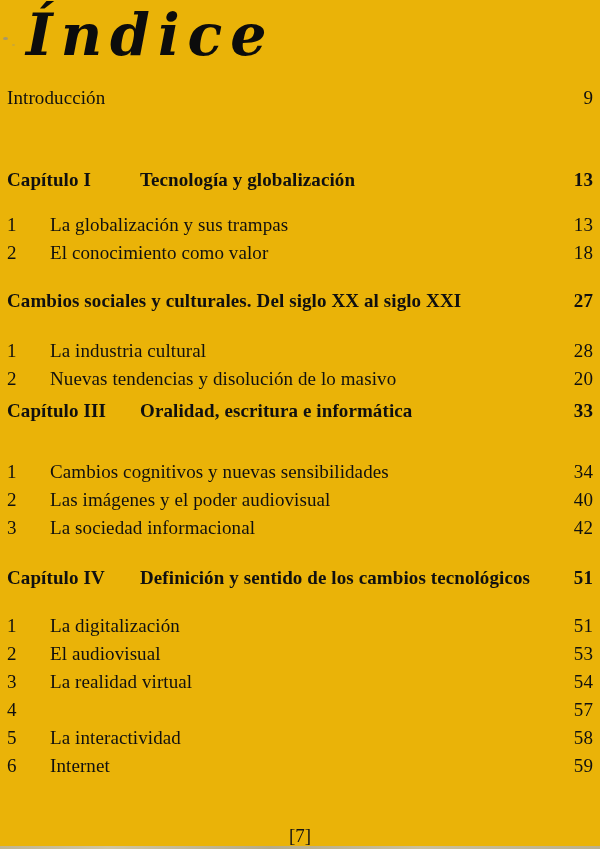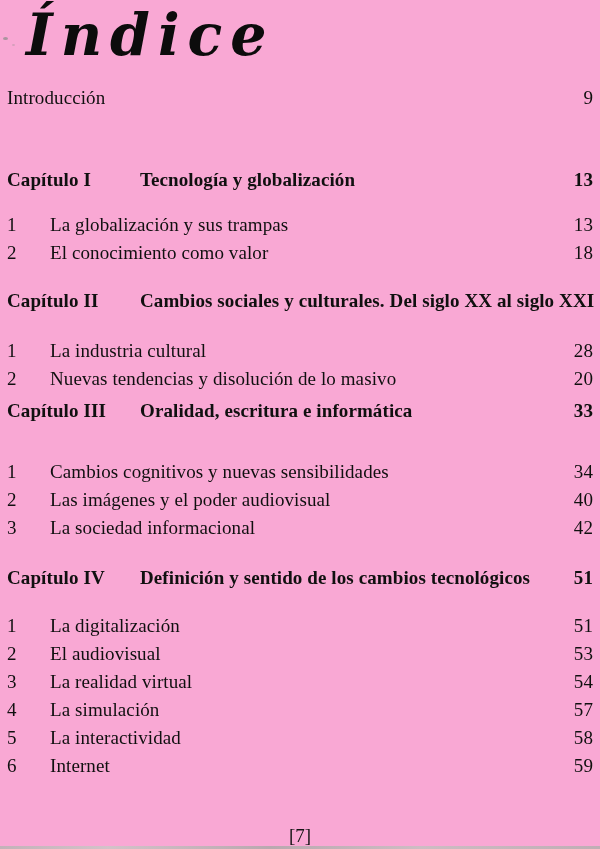--- a/index.html
+++ b/index.html
@@ -2,21 +2,21 @@
 <html><head>
 <meta charset="utf-8">
 <style>
   html, body { margin: 0; padding: 0; }
   body { background: #e9e9e6; }
 
   .scan-page {
     position: relative;
     width: 600px;
     height: 849px;
-    background: #f9a8d4;
+    background: #eab308;
     overflow: hidden;
     font-family: "Liberation Serif", serif;
     color: #101010;
   }
 
   
   .book-title {
     position: absolute;
     top: 0px;
     left: 26px;
@@ -102,21 +102,20 @@
     <span class="entry-title">La globalización y sus trampas</span>
     <span class="page-num">13</span>
   </div>
   <div class="row item" style="top:242px">
     <span class="num">2</span>
     <span class="entry-title">El conocimiento como valor</span>
     <span class="page-num">18</span>
   </div>
 
   <div class="row chapter" style="top:290px">
-    <span class="label">Capítulo II</span>
     <span class="entry-title">Cambios sociales y culturales. Del siglo XX al siglo XXI</span>
     <span class="page-num">27</span>
   </div>
   <div class="row item" style="top:340px">
     <span class="num">1</span>
     <span class="entry-title">La industria cultural</span>
     <span class="page-num">28</span>
   </div>
   <div class="row item" style="top:368px">
     <span class="num">2</span>
@@ -160,21 +159,20 @@
     <span class="entry-title">El audiovisual</span>
     <span class="page-num">53</span>
   </div>
   <div class="row item" style="top:671px">
     <span class="num">3</span>
     <span class="entry-title">La realidad virtual</span>
     <span class="page-num">54</span>
   </div>
   <div class="row item" style="top:699px">
     <span class="num">4</span>
-    <span class="entry-title">La simulación</span>
     <span class="page-num">57</span>
   </div>
   <div class="row item" style="top:727px">
     <span class="num">5</span>
     <span class="entry-title">La interactividad</span>
     <span class="page-num">58</span>
   </div>
   <div class="row item" style="top:755px">
     <span class="num">6</span>
     <span class="entry-title">Internet</span>

